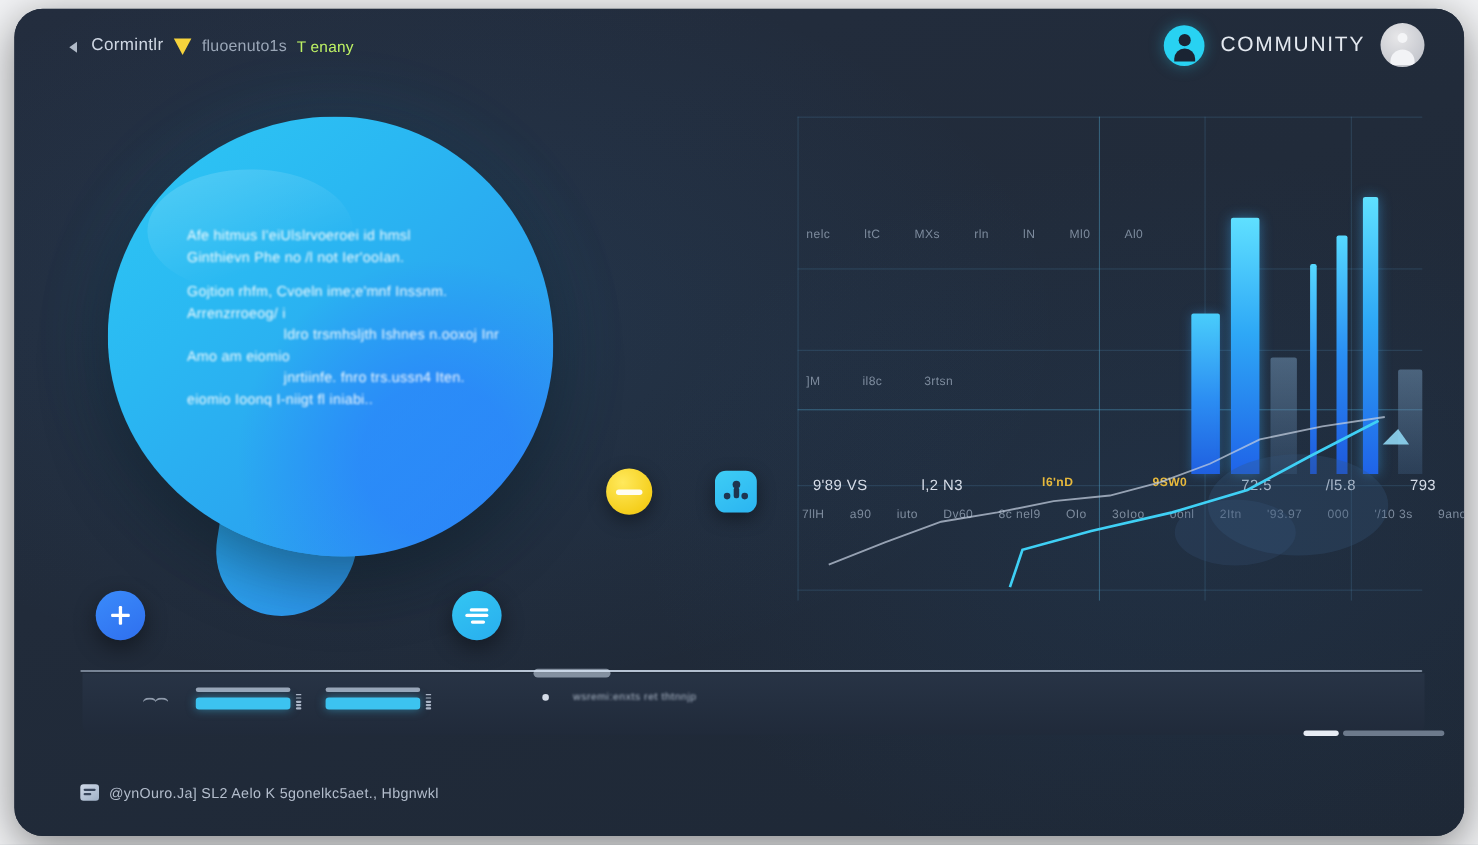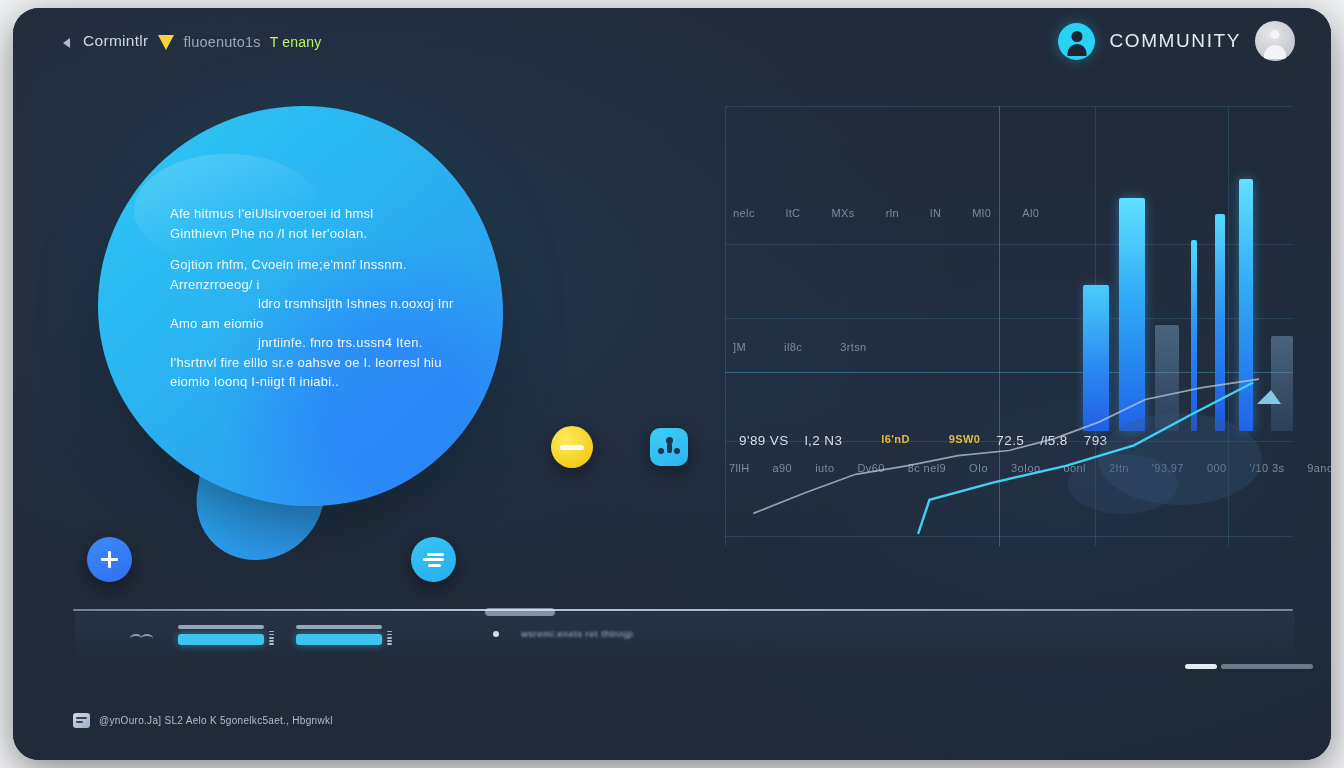--- a/index.html
+++ b/index.html
@@ -298,21 +298,21 @@
   }
   .footer-ico:before{
     content:""; position:absolute; left:3px; top:4px;
     width:11px;height:2px;background:#38465c;border-radius:1px;
   }
   .footer-ico:after{
     content:""; position:absolute; left:3px; top:8px;
     width:7px;height:2px;background:#38465c;border-radius:1px;
   }
   .footer-text{
-    color:#b3bdcc; font-size:10px; letter-spacing:.3px;
+    color:#b3bdcc; font-size:13px; letter-spacing:.3px;
     filter:blur(.7px); white-space:nowrap;
   }
 </style>
 </head>
 <body>
 
 <div class="app-frame">
   <div class="bg-wash"></div>
 
   <div class="topbar">
@@ -339,21 +339,20 @@
       <div class="bubble-tail"></div>
       <div class="bubble-text" id="bubble-text">
           <div class="bt-line">Afe hitmus I'eiUlslrvoeroei id hmsl</div>
           <div class="bt-line">Ginthievn Phe no /l not Ier'ooIan.</div>
           <div class="bt-gap"></div>
           <div class="bt-line">Gojtion rhfm, Cvoeln ime;e'mnf Inssnm.</div>
           <div class="bt-line">Arrenzrroeog/ i</div>
           <div class="bt-line bt-indent">ldro trsmhsljth Ishnes n.ooxoj Inr</div>
           <div class="bt-line">Amo am eiomio</div>
           <div class="bt-line bt-indent">jnrtiinfe. fnro trs.ussn4 Iten.</div>
-          <div class="bt-line">I'hsrtnvl fire elllo sr.e oahsve oe I. leorresl hiu</div>
           <div class="bt-line">eiomio Ioonq I-niigt fl iniabi..</div>
         </div>
     </div>
   </div>
 
   <div class="fab fab-add"></div>
   <div class="fab fab-chat">
     <span class="msg">
         <i></i>
         <i></i>
@@ -393,21 +392,21 @@
         <span class="tick dim">rln</span>
         <span class="tick dim">lN</span>
         <span class="tick dim">Ml0</span>
         <span class="tick dim">Al0</span>
       </div>
     <div class="tickrow" id="tick-mid" style="left:8px; top:235px; gap:38px;">
         <span class="tick dim">]M</span>
         <span class="tick dim">il8c</span>
         <span class="tick dim">3rtsn</span>
       </div>
-    <div class="tickrow" id="tick-vals" style="left:14px; top:327px; gap:16px;">
+    <div class="tickrow" id="tick-vals" style="left:14px; top:327px; gap:49px;">
         <span class="tick big">9'89 VS</span>
         <span class="tick big">l,2 N3</span>
         <span class="tick gold">l6'nD</span>
         <span class="tick gold">9SW0</span>
         <span class="tick big">72.5</span>
         <span class="tick big">/l5.8</span>
         <span class="tick big">793</span>
       </div>
     <div class="tickrow" id="tick-small" style="left:4px; top:356px; gap:23px;">
         <span class="tick dim">7llH</span>

